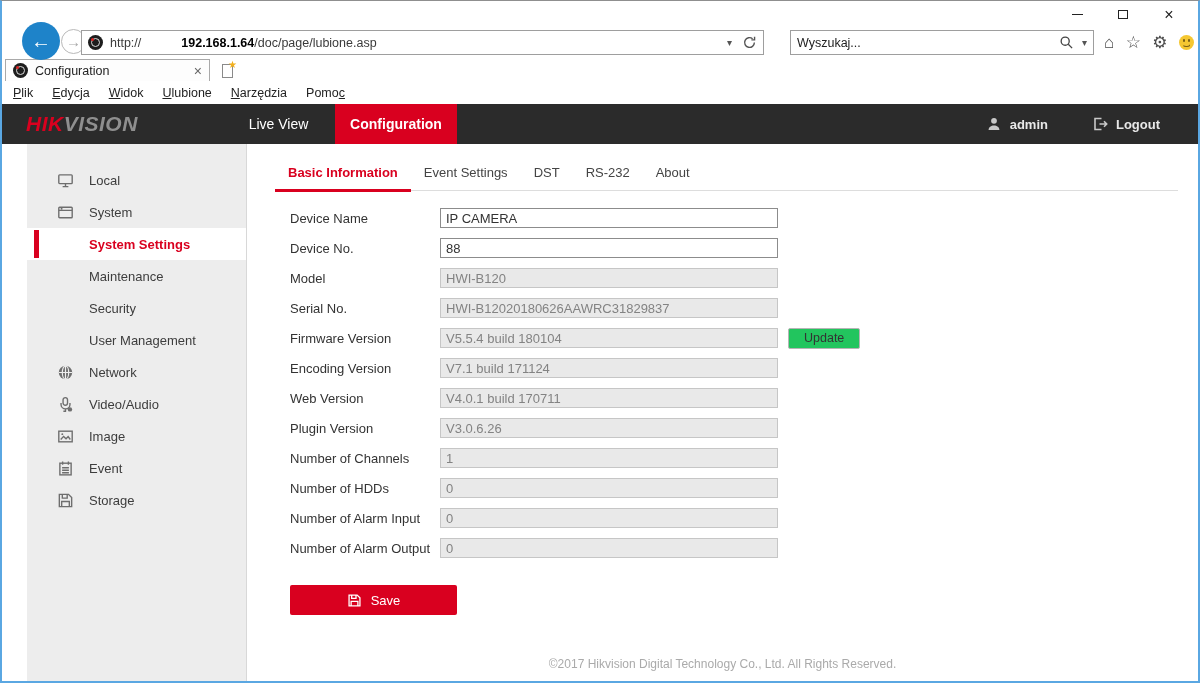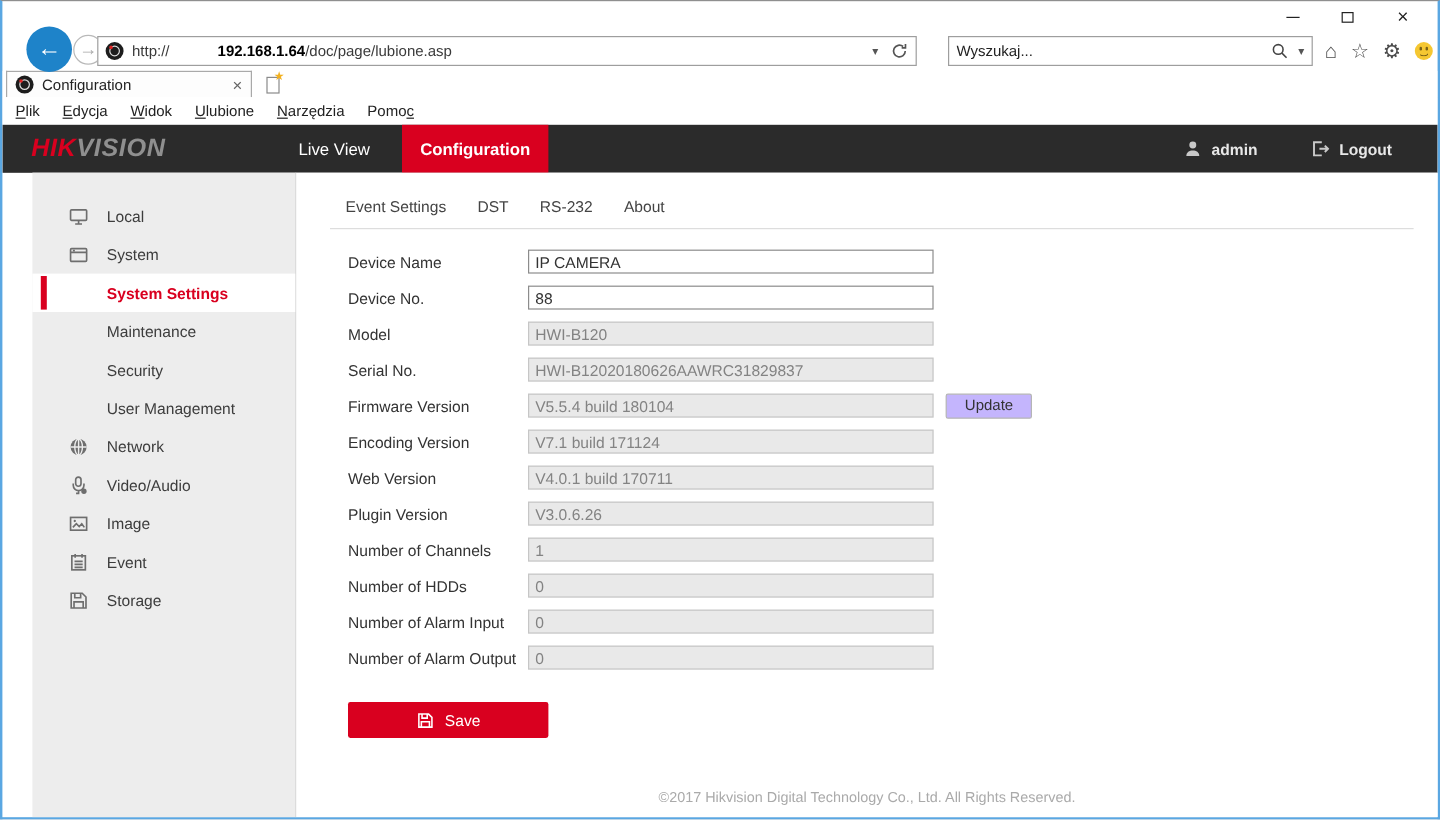--- a/index.html
+++ b/index.html
@@ -84,21 +84,21 @@
   .ctab { padding:7px 13px 10px; font-size:13px; color:#444; position:relative; white-space:nowrap; }
   .ctab.active { color:#d9001f; font-weight:bold; }
   .ctab.active::after { content:''; position:absolute; left:0; right:0; bottom:-2px; height:3px; background:#d9001f; }
 
   .form { margin:17px 0 0 43px; }
   .frow { display:flex; align-items:center; margin-bottom:10px; height:20px; }
   .flabel { width:150px; font-size:13px; color:#333; flex:none; }
   .finput { width:338px; height:20px; border:1px solid #8c8c8c; font-size:13px; padding:0 5px; color:#333;
             background:#fff; font-family:inherit; }
   .finput.ro { background:#e9e9e9; border-color:#c6c6c6; color:#838383; }
-  .update-btn { margin-left:10px; height:21px; padding:0 15px; background:#c4b5fd; border:1px solid #b5b5b5;
+  .update-btn { margin-left:10px; height:21px; padding:0 15px; background:#22c55e; border:1px solid #b5b5b5;
                 border-radius:2px; font-size:12.5px; color:#333; font-family:inherit; }
   .save-btn { margin:27px 0 0 43px; width:167px; height:30px; background:#d9001f; color:#fff; border:none;
               border-radius:2px; font-size:13px; display:flex; align-items:center; justify-content:center;
               gap:9px; font-family:inherit; }
   .footer { position:absolute; bottom:10px; left:0; right:0; text-align:center; color:#aaa; font-size:12px; }
 
   svg.sicon { stroke:#6e6e6e; fill:none; stroke-width:1.3; }
 </style>
 </head>
 <body>
@@ -287,20 +287,21 @@
               <path d="M2.2 2.2h8.6l3 3v8.6H2.2z"></path>
               <path d="M5 2.2v3.6h4.6V2.2M4.4 13.8V9h7.2v4.8"></path>
             </svg>
           </span>
         <span class="lbl">Storage</span>
       </div>
     </div>
 
     <div class="main">
       <div class="tabstrip">
+        <span class="ctab active">Basic Information</span>
         <span class="ctab">Event Settings</span>
         <span class="ctab">DST</span>
         <span class="ctab">RS-232</span>
         <span class="ctab">About</span>
       </div>
 
       <div class="form">
         <div class="frow">
           <span class="flabel">Device Name</span>
           <input class="finput" value="IP CAMERA" style="">

